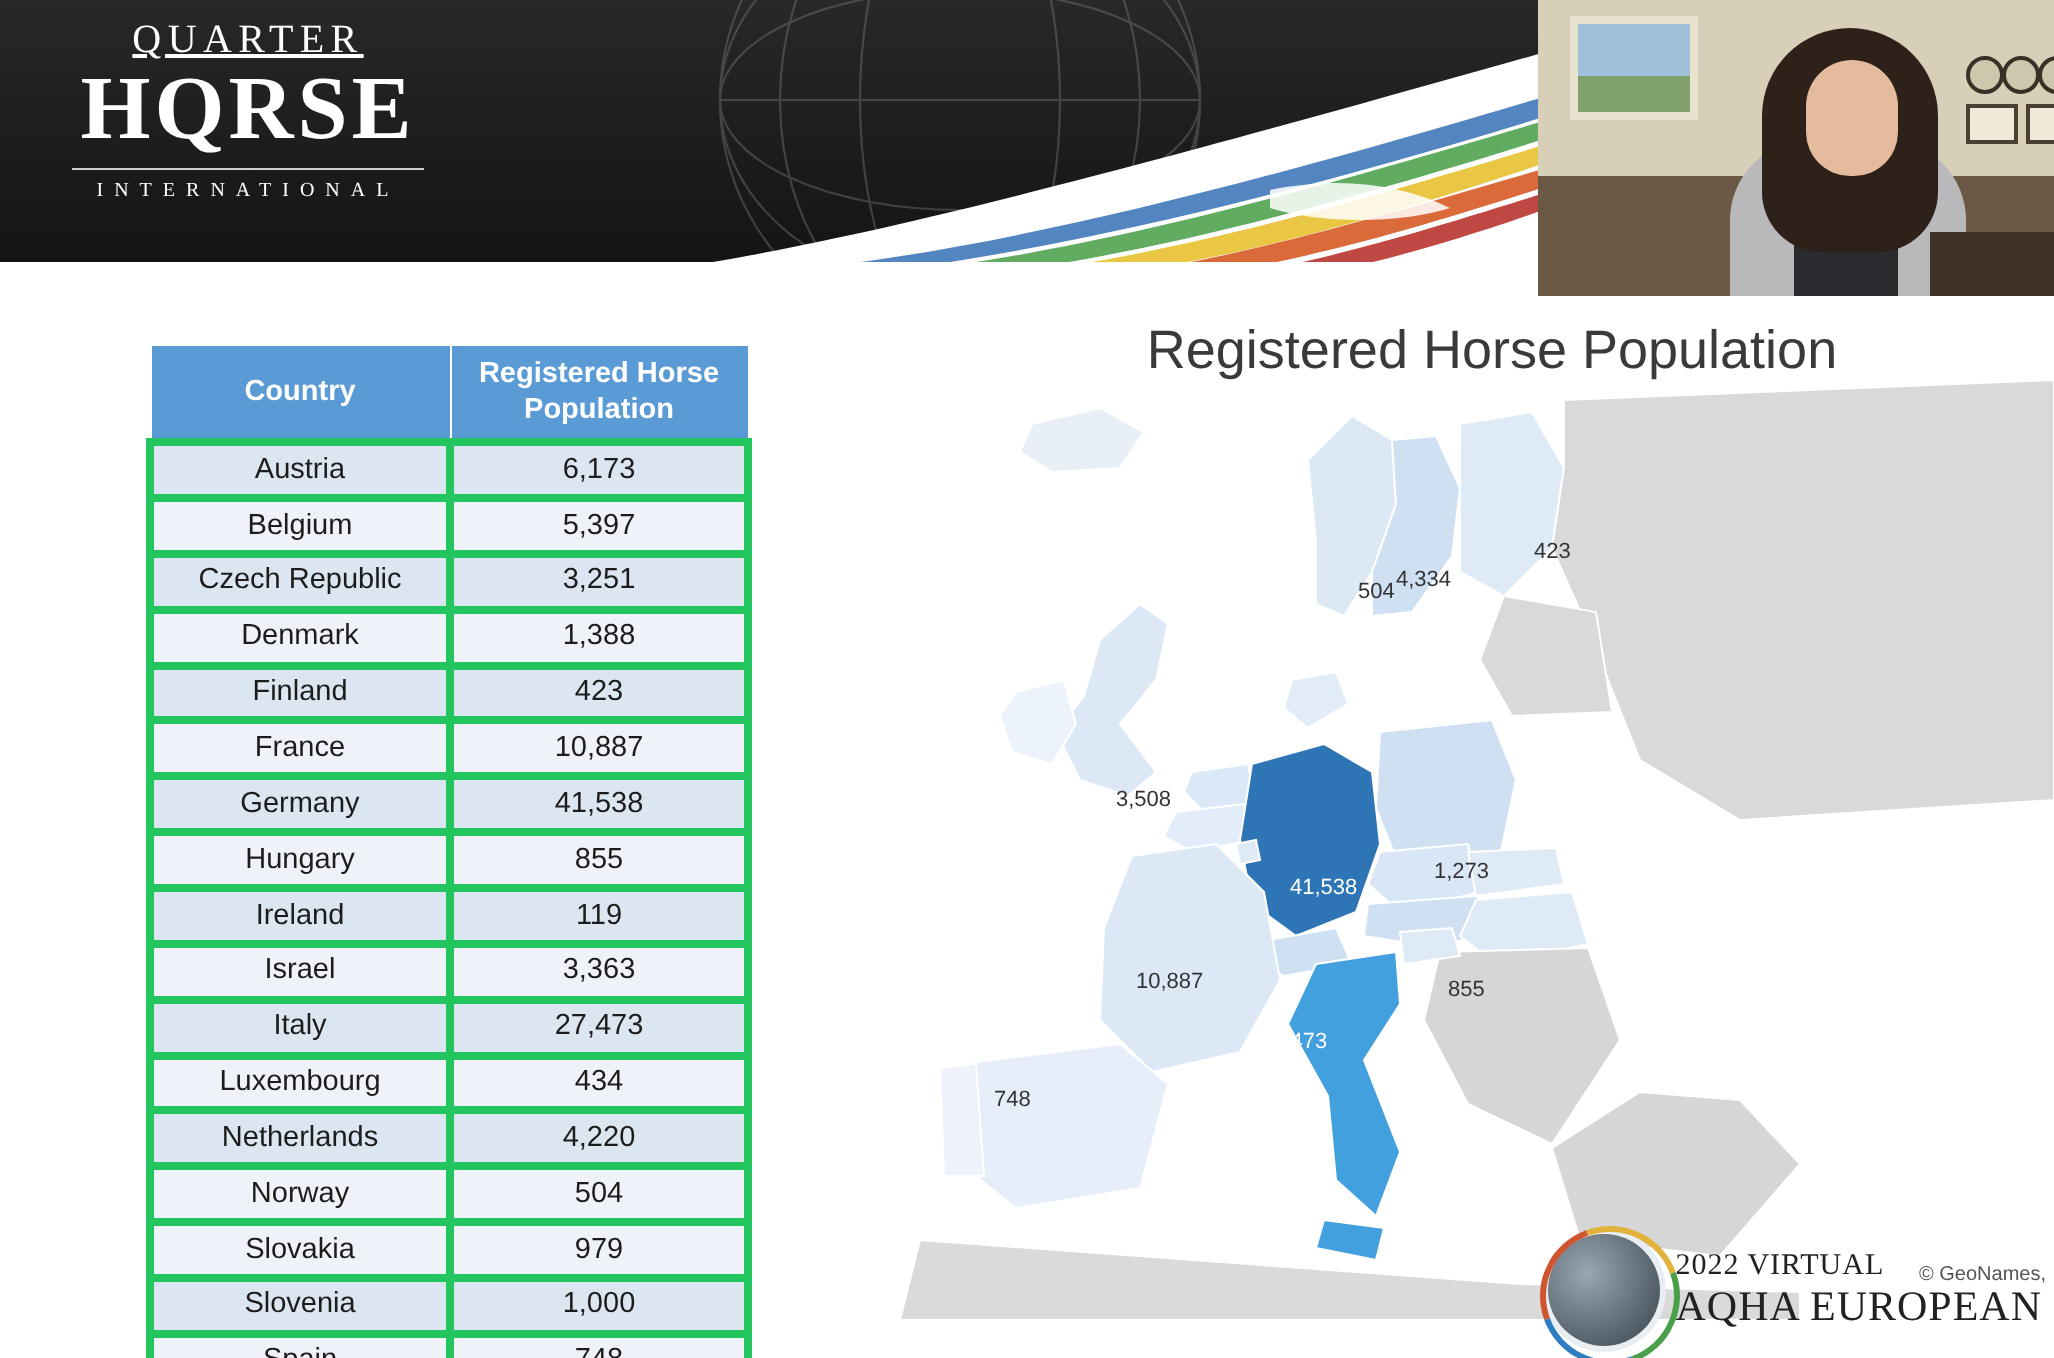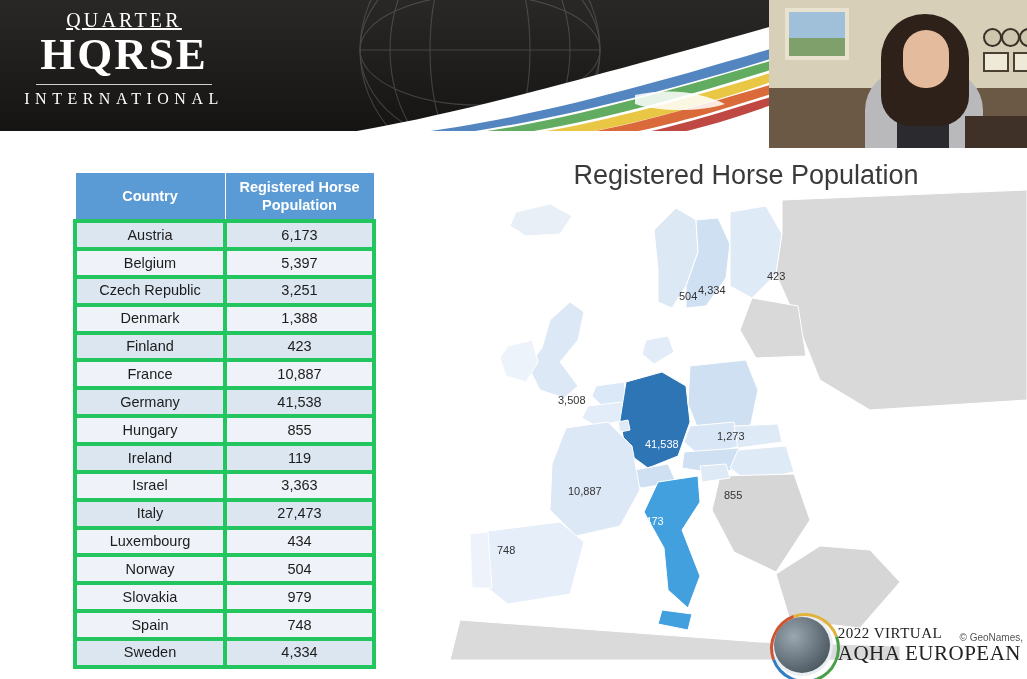--- a/index.html
+++ b/index.html
@@ -57,21 +57,21 @@
     font-family: "Liberation Serif", serif;
     margin-top: 2px;
   }
   .logo-rule {
     width: 176px;
     height: 1px;
     background: #cfcfcf;
     margin: 7px auto 6px auto;
   }
   .logo-line3 {
-    font-size: 16px;
+    font-size: 10px;
     letter-spacing: 5.5px;
     font-family: "Liberation Serif", serif;
   }
   
   .globe-lines {
     position: absolute;
     left: 300px; top: -60px;
     width: 360px; height: 250px;
     opacity: .35;
   }
@@ -373,27 +373,35 @@
           <td>3,363</td>
         </tr>
         <tr class="odd">
           <td>Italy</td>
           <td>27,473</td>
         </tr>
         <tr class="even">
           <td>Luxembourg</td>
           <td>434</td>
         </tr>
+        <tr class="odd">
+          <td>Netherlands</td>
+          <td>4,220</td>
+        </tr>
         <tr class="even">
           <td>Norway</td>
           <td>504</td>
         </tr>
         <tr class="even">
           <td>Slovakia</td>
           <td>979</td>
+        </tr>
+        <tr class="odd">
+          <td>Slovenia</td>
+          <td>1,000</td>
         </tr>
         <tr class="even">
           <td>Spain</td>
           <td>748</td>
         </tr>
         <tr class="odd">
           <td>Sweden</td>
           <td>4,334</td>
         </tr>
       </tbody>

